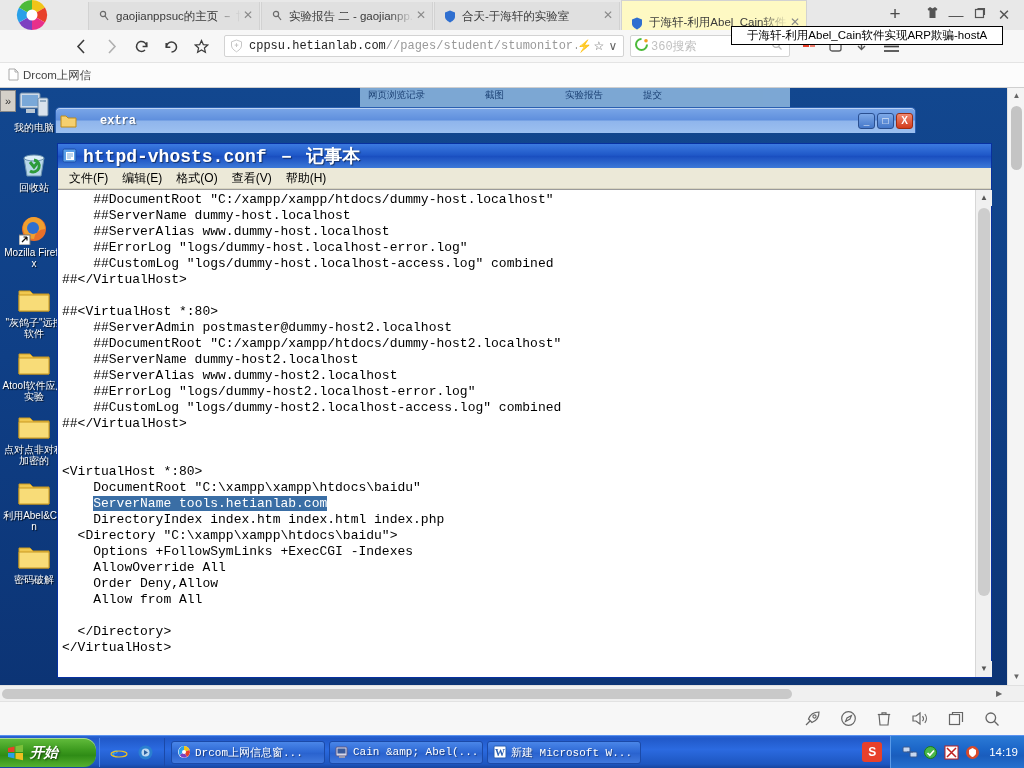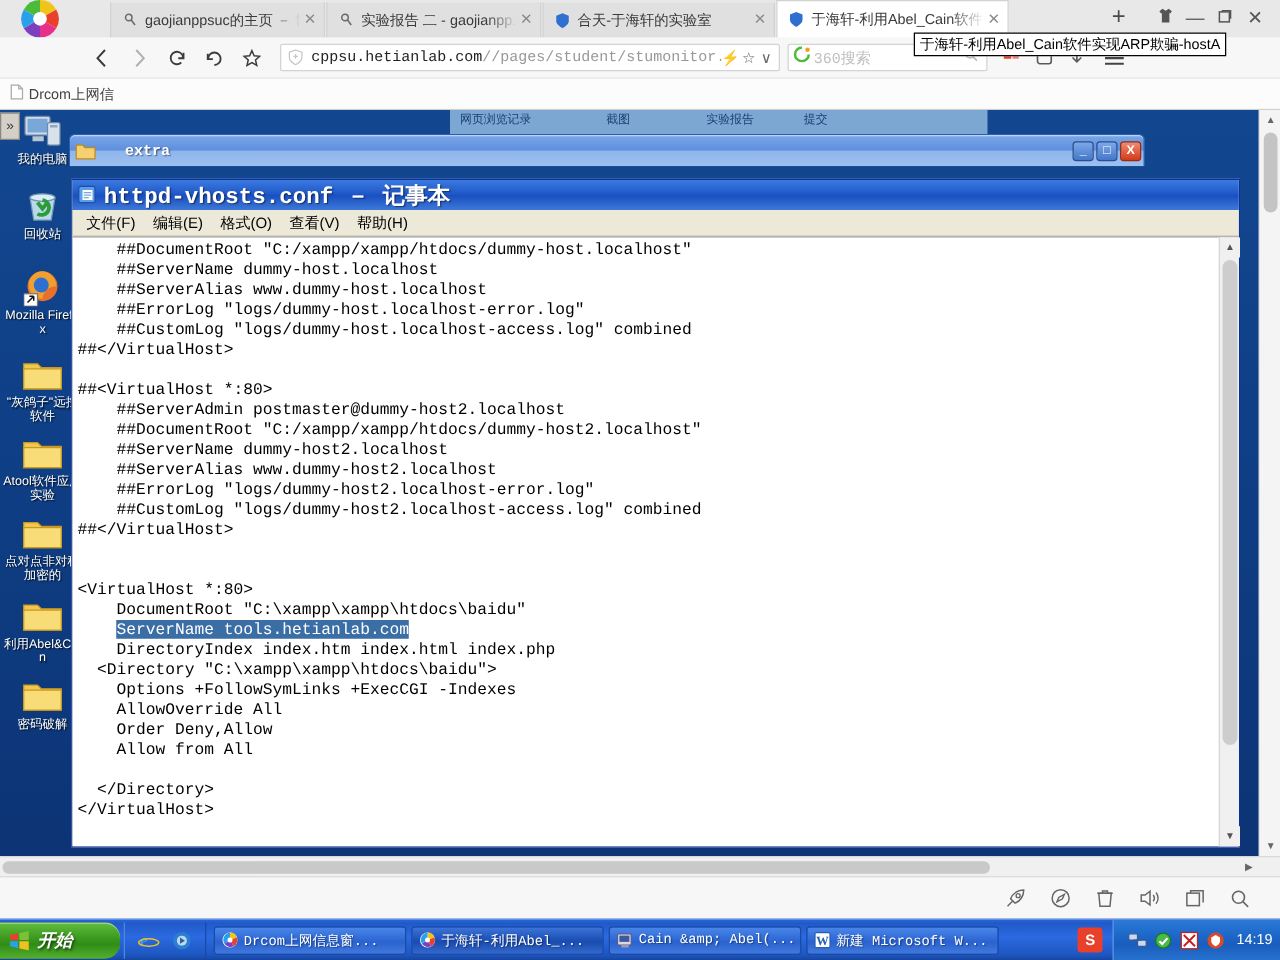--- a/index.html
+++ b/index.html
@@ -29,24 +29,25 @@
   .tab {
     position: absolute; top: 2px; height: 28px;
     background: #e0e0e0;
     border-left: 1px solid #d2d2d2;
     border-right: 1px solid #d2d2d2;
     display: flex; align-items: center;
     padding: 0 4px 0 8px;
     overflow: hidden;
   }
   .tab.active {
-    background: #ffffff;
+    background: #fef9c3;
     border-top: 1px solid #d2d2d2;
     height: 30px; top: 0;
     z-index: 5;
+    align-items: flex-end;
   }
   .tab .favicon {
     width: 14px; height: 14px; flex: 0 0 14px;
     margin-right: 5px;
     display:flex;align-items:center;justify-content:center;
   }
   .tab .tlabel {
     font-size: 11.5px; color: #3a3a3a;
     white-space: nowrap; overflow: hidden;
     flex: 1 1 auto;
@@ -109,21 +110,21 @@
     width: 26px; height: 26px; flex: 0 0 26px;
     display:flex;align-items:center;justify-content:center;
     color: #4a4a4a; font-size: 14px;
   }
   .hamburger { margin-left: 4px; }
 
   
   .tooltip {
     position: absolute; left: 731px; top: 26px;
     background: #fff; border: 1px solid #000;
-    font-size: 11.5px; color: #000; padding: 1px 4px;
+    font-size: 11.5px; color: #000; padding: 1px 15px;
     font-family: "Liberation Sans", sans-serif;
     z-index: 40; white-space: nowrap;
   }
 
   
   .bookmarkbar {
     position: absolute; left: 0; top: 62px; width: 1024px; height: 25px;
     background: #fcfcfc; border-top: 1px solid #e4e4e4;
     display: flex; align-items: center; padding-left: 8px;
   }
@@ -796,33 +797,20 @@
               <path d="M7 1 A6 6 0 0 1 12.5 5 L7 7 Z" fill="#f0c419"></path>
               <path d="M12.5 5 A6 6 0 0 1 10 12 L7 7 Z" fill="#e8402a"></path>
               <path d="M10 12 A6 6 0 0 1 2.5 10 L7 7 Z" fill="#7d3fc0"></path>
               <path d="M2.5 10 A6 6 0 0 1 7 1 L7 7 Z" fill="#2aa0e8"></path>
               <circle cx="7" cy="7" r="2" fill="#fff"></circle>
             </svg>
         </span>
         <span class="ti-label">Drcom上网信息窗...</span>
       </div>
 
-      <div class="taskitem" style="background:linear-gradient(#3d74d8 0%,#1e52b8 45%,#1a4cb0 55%,#3569cc 100%);">
-        <span class="ti-icon">
-          <svg width="14" height="14" viewBox="0 0 14 14">
-              <circle cx="7" cy="7" r="6" fill="#fff"></circle>
-              <path d="M7 1 A6 6 0 0 1 12.5 5 L7 7 Z" fill="#f0c419"></path>
-              <path d="M12.5 5 A6 6 0 0 1 10 12 L7 7 Z" fill="#e8402a"></path>
-              <path d="M10 12 A6 6 0 0 1 2.5 10 L7 7 Z" fill="#7d3fc0"></path>
-              <path d="M2.5 10 A6 6 0 0 1 7 1 L7 7 Z" fill="#2aa0e8"></path>
-              <circle cx="7" cy="7" r="2" fill="#fff"></circle>
-            </svg>
-        </span>
-        <span class="ti-label">于海轩-利用Abel_...</span>
-      </div>
 
       <div class="taskitem">
         <span class="ti-icon">
           <svg width="14" height="14" viewBox="0 0 14 14">
               <rect x="1" y="2" width="11" height="9" rx="1" fill="#d8d8e8" stroke="#5a5a8a"></rect>
               <rect x="2.5" y="3.5" width="8" height="5" fill="#3a5a9a"></rect>
               <rect x="4" y="11" width="6" height="2" fill="#9a9ab0"></rect>
             </svg>
         </span>
         <span class="ti-label">Cain &amp;amp; Abel(...</span>

